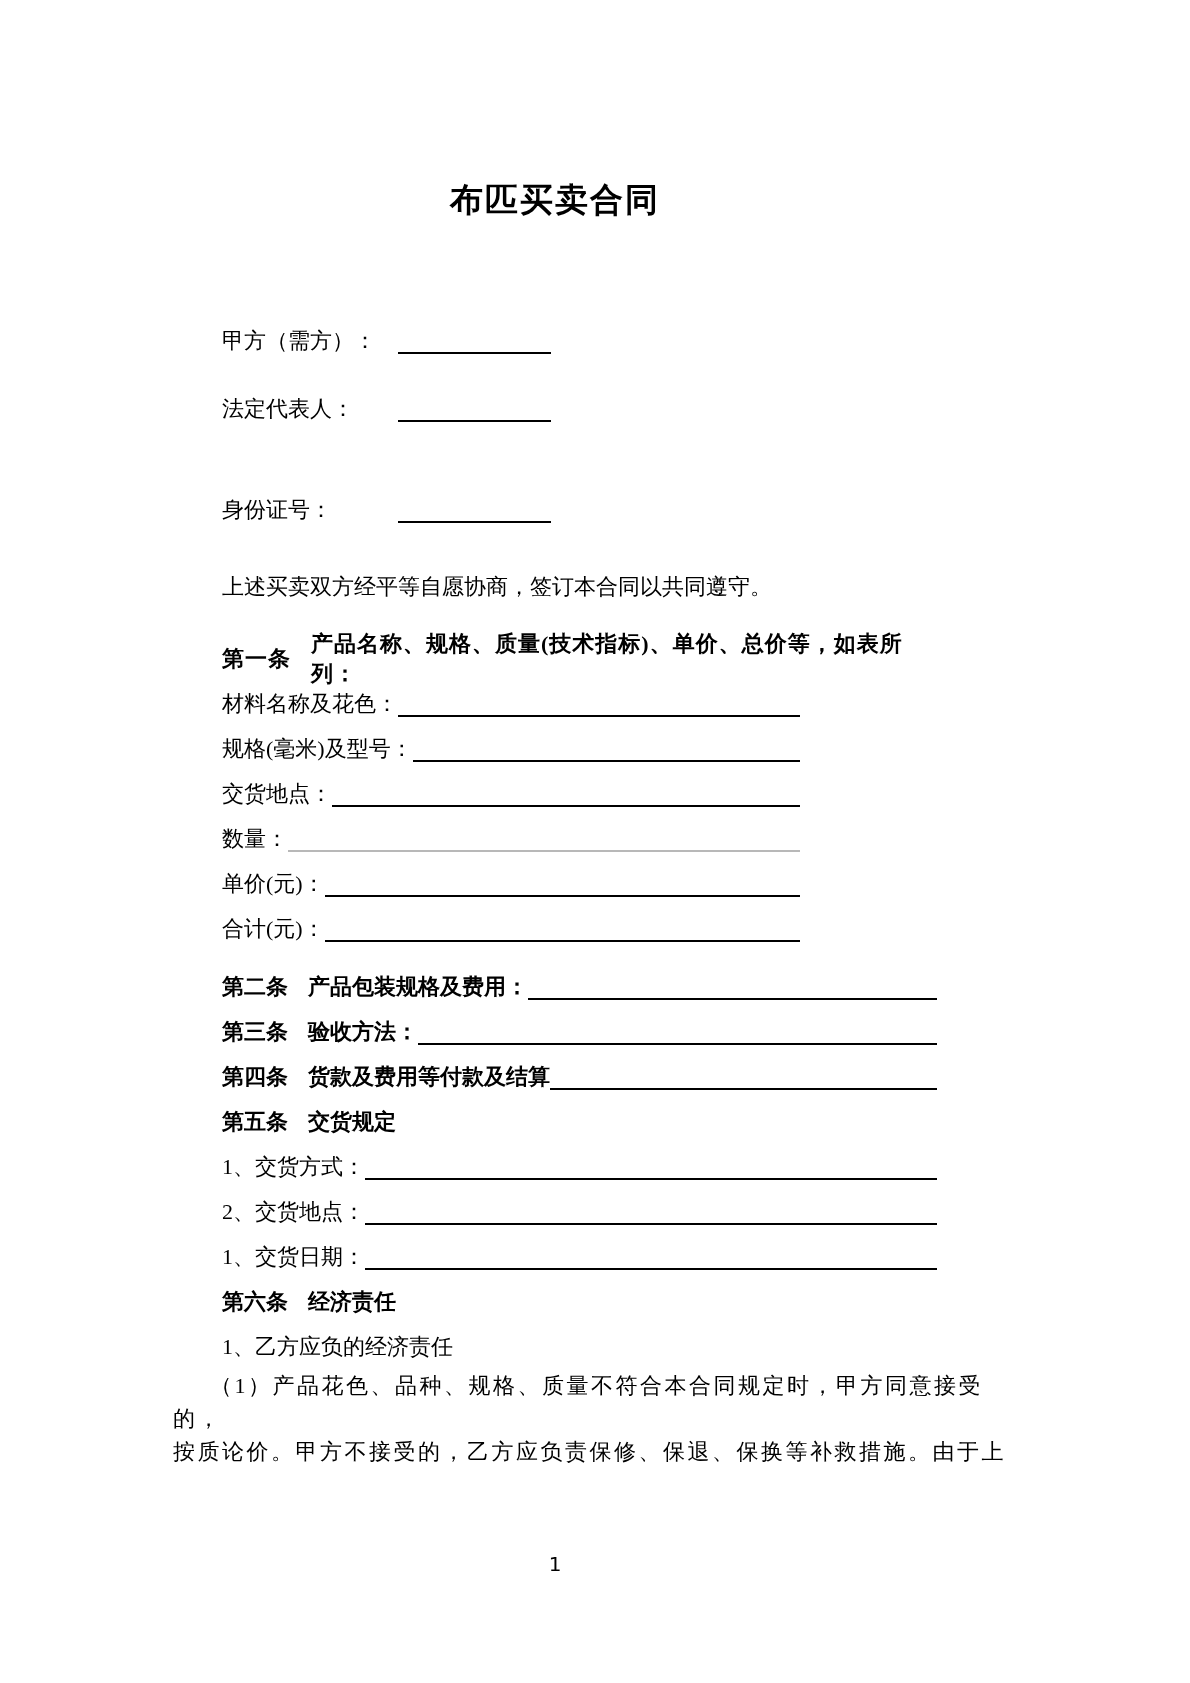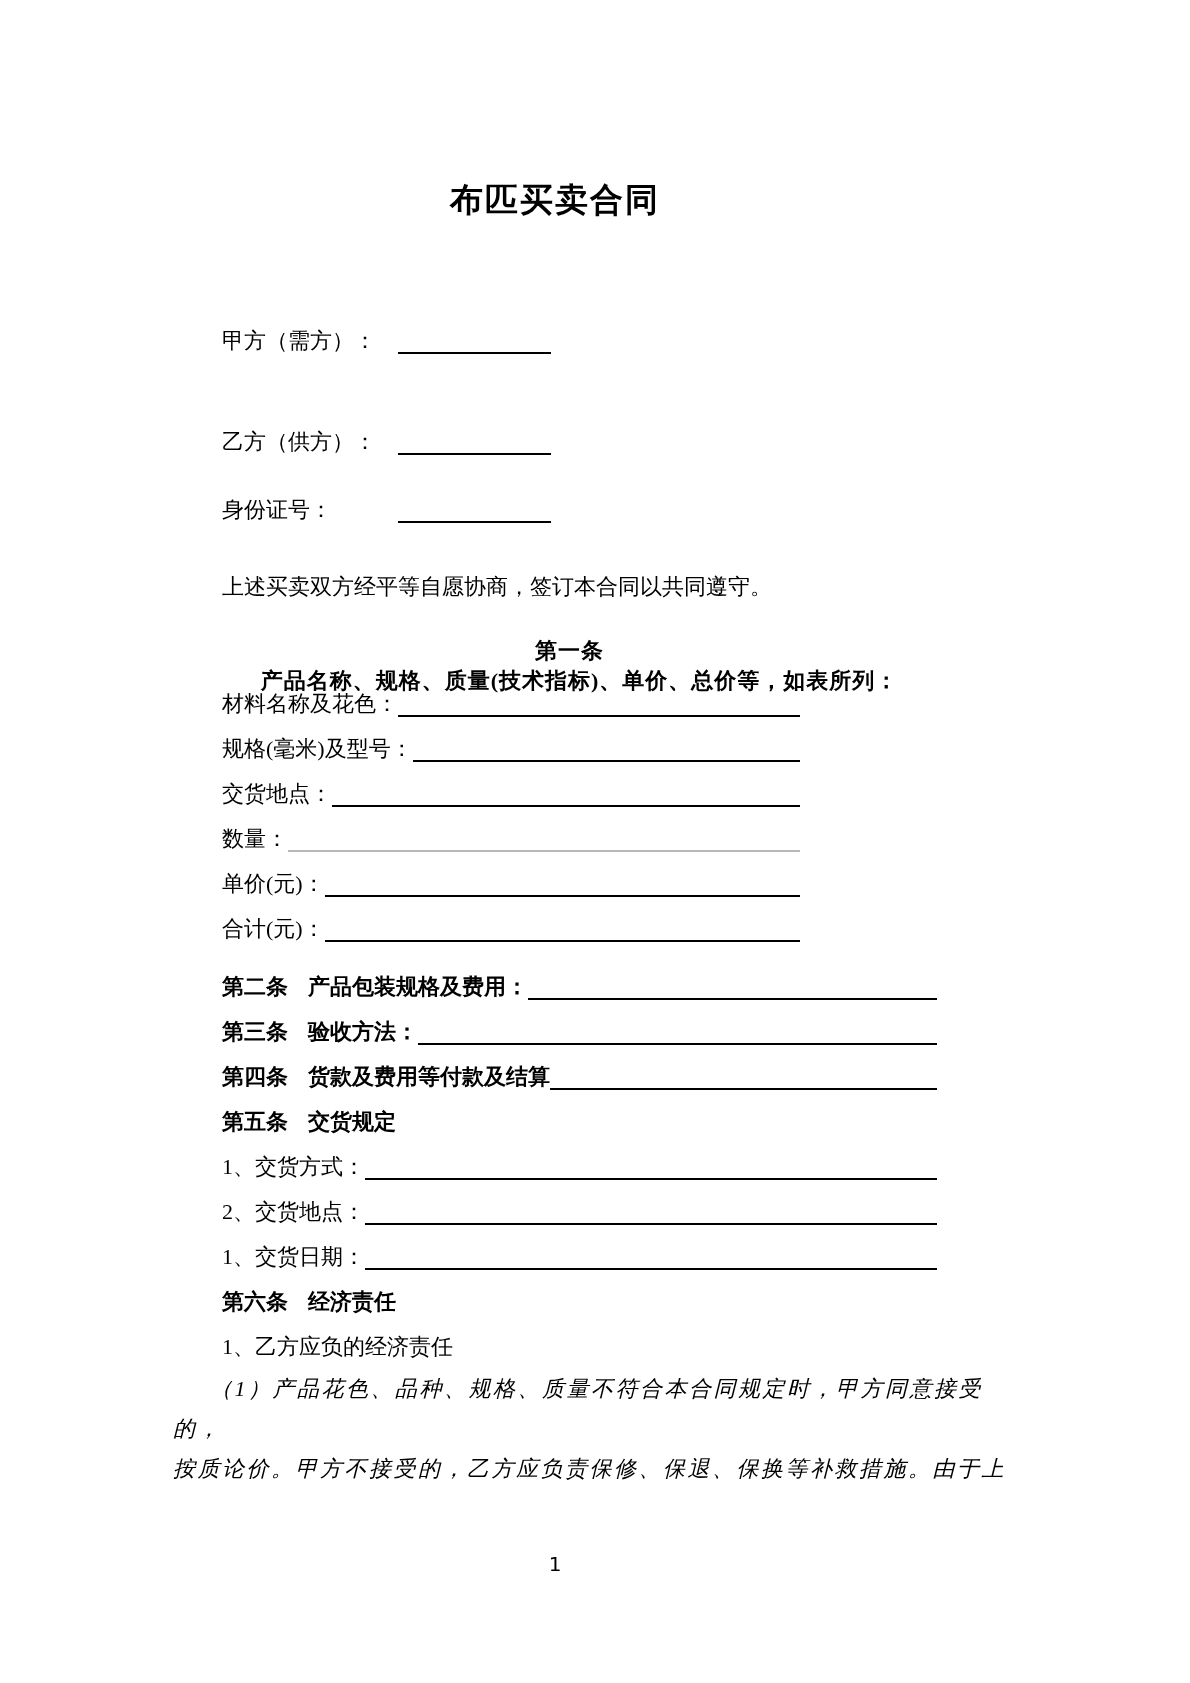--- a/index.html
+++ b/index.html
@@ -38,28 +38,27 @@
     border-bottom:2px solid #000;
     height:34px;
   }
   .prow .blank{height:31px;width:153px;flex:none;}
   .irow .blank{flex:1;}
   .crow .blank{flex:1;}
   .blank.gray{border-bottom-color:#b8b8b8;}
   .bold{font-weight:bold;}
   .num{margin-right:20px;flex:none;}
   .intro-row{height:45px;line-height:45px;}
-  .head-row{letter-spacing:1px;flex-direction:column;}
+  .head-row{letter-spacing:1px;}
   .para{
     margin-left:-49px;
     width:845px;
-    line-height:40px;
+    line-height:33px;
     letter-spacing:2.5px;
     margin-top:0;
-    font-style:italic;
   }
   .para .line1{text-indent:37px;}
   .page-num{
     position:absolute;
     top:1552px;
     left:222px;
     width:666px;
     text-align:center;
     font-size:20px;
     font-family:"DejaVu Sans","Liberation Sans",sans-serif;
@@ -72,27 +71,27 @@
   <div class="content">
 
     <div class="title">布匹买卖合同</div>
 
     <div class="sp-a"></div>
 
     <div class="row prow">
       <span class="plabel">甲方（需方）：</span>
       <span class="blank"></span>
     </div>
+    <div class="row prow">
+      <span class="plabel">法定代表人：</span>
+      <span class="blank"></span>
+    </div>
 
     <div class="sp-b"></div>
 
-    <div class="row prow">
-      <span class="plabel">乙方（供方）：</span>
-      <span class="blank"></span>
-    </div>
     <div class="row prow">
       <span class="plabel">身份证号：</span>
       <span class="blank"></span>
     </div>
 
     <div class="sp-c"></div>
 
     <div class="intro-row">上述买卖双方经平等自愿协商，签订本合同以共同遵守。</div>
 
     <div class="sp-d"></div>

